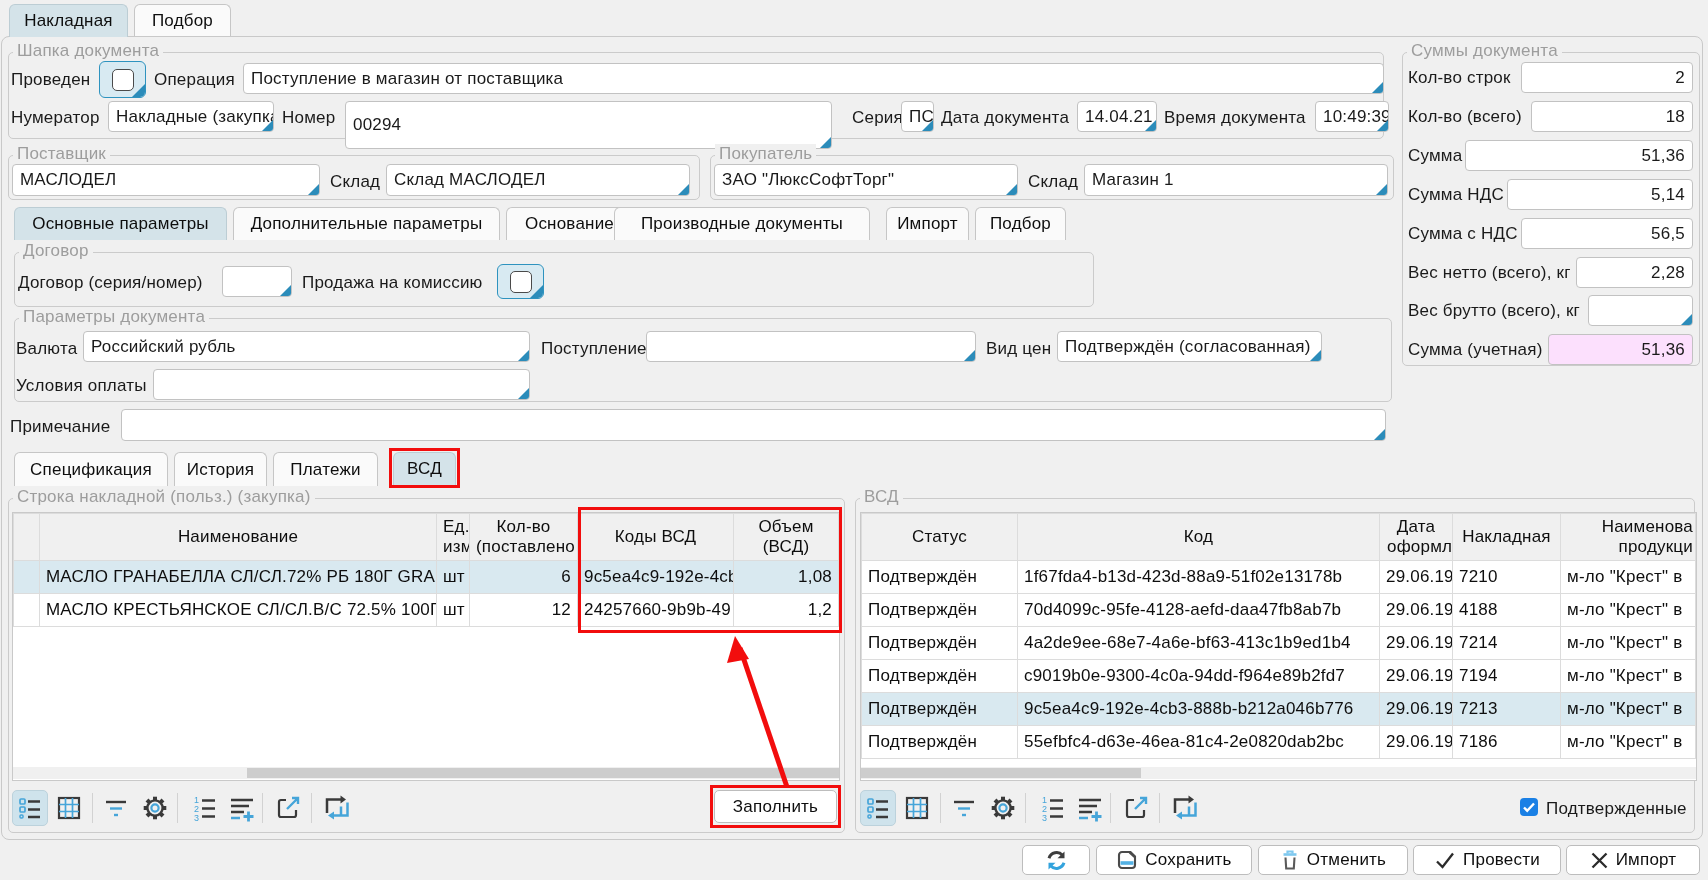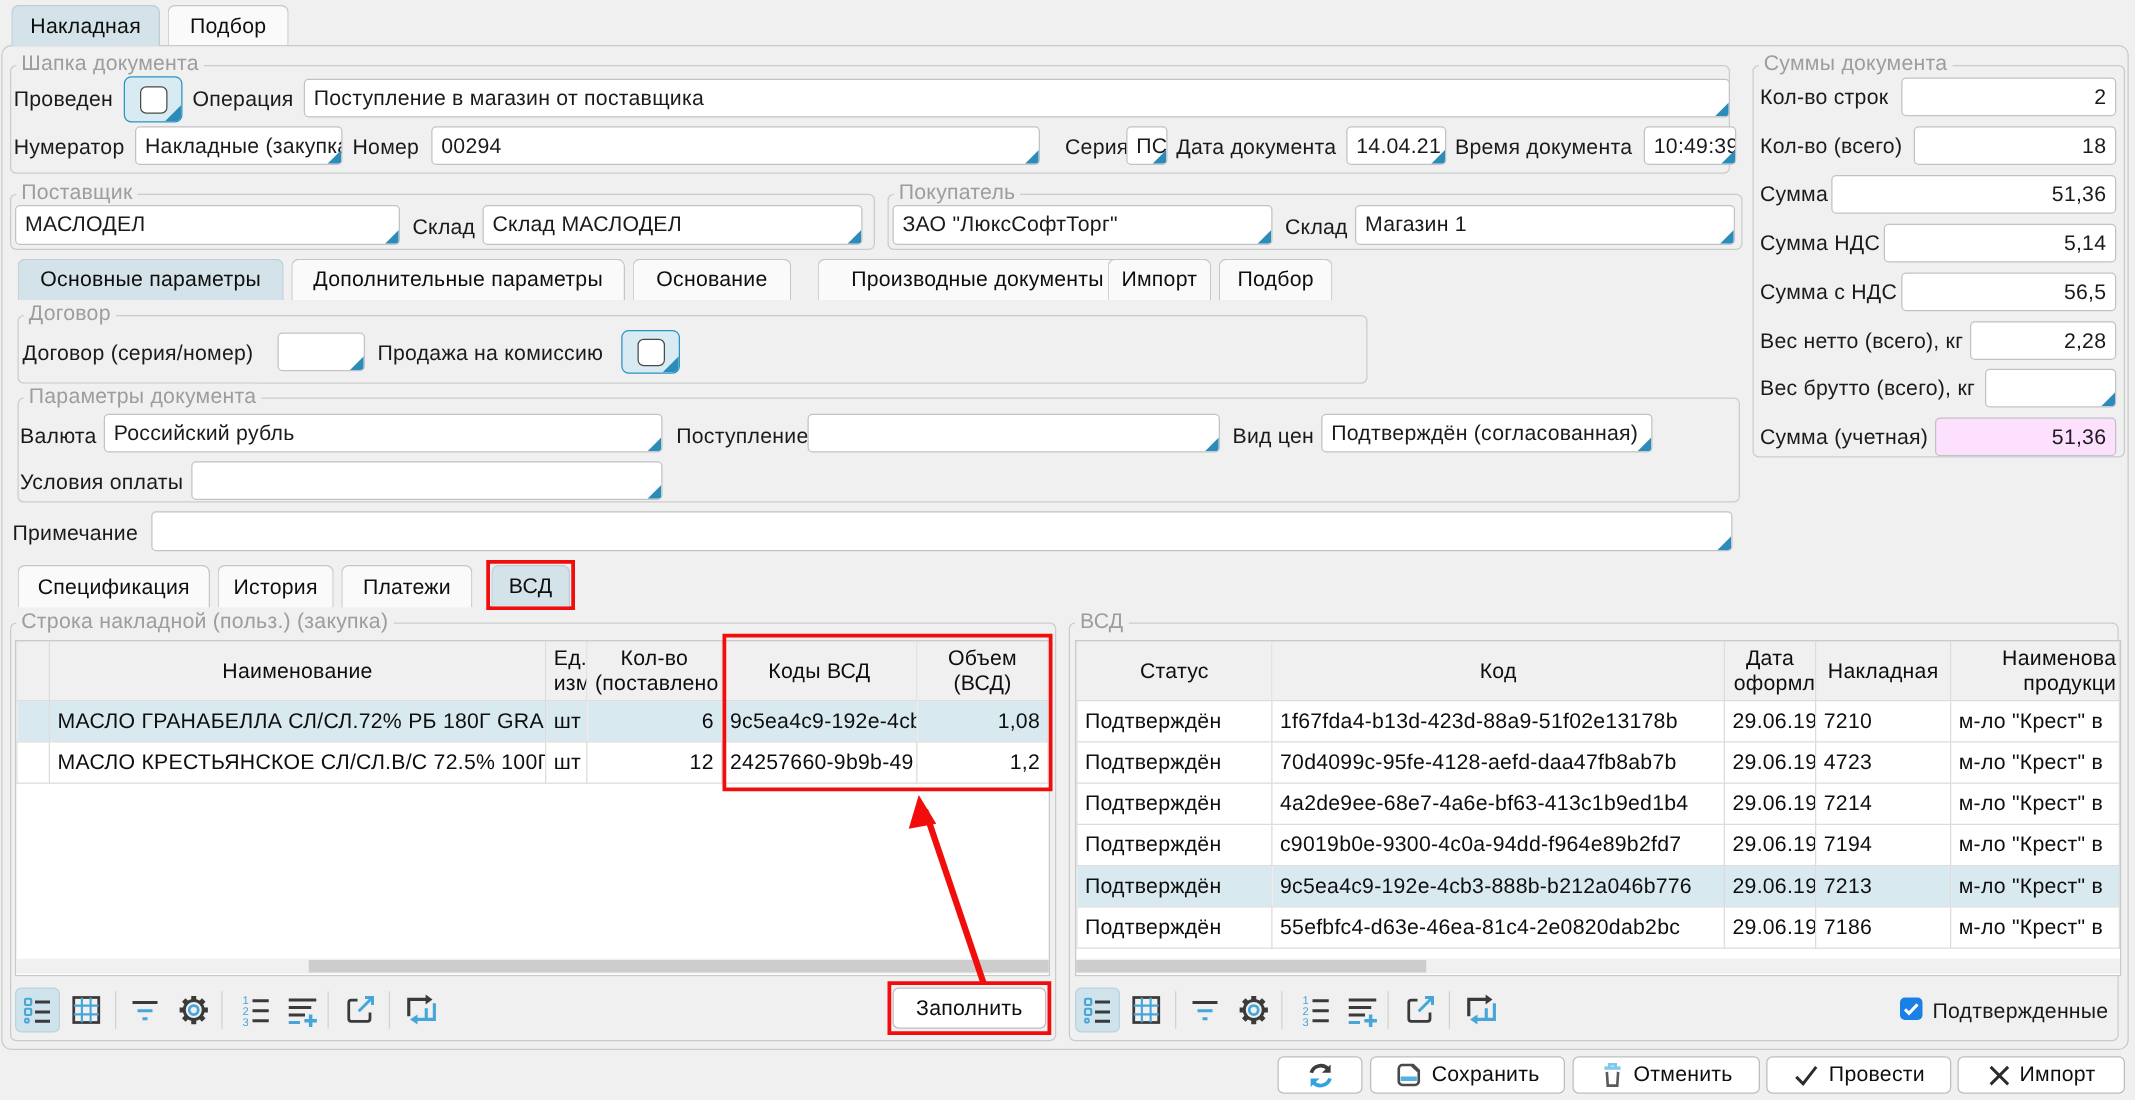--- a/index.html
+++ b/index.html
@@ -40,21 +40,21 @@
   </div>
 <div class="lbl" style="left:11px;top:70px;">Проведен</div>
 <div class="chkw" style="left:99px;top:61px;width:47px;height:37px;">
     <div class="bx"></div>
   </div>
 <div class="lbl" style="left:154px;top:70px;">Операция</div>
 <div class="field tri" style="left:243px;top:63px;width:1141px;height:31px;">Поступление в магазин от поставщика</div>
 <div class="lbl" style="left:11px;top:108px;">Нумератор</div>
 <div class="field tri" style="left:108px;top:101px;width:166px;height:31px;">Накладные (закупка)</div>
 <div class="lbl" style="left:282px;top:108px;">Номер</div>
-<div class="field tri" style="left:345px;top:101px;width:487px;height:31px;">00294</div>
+<div class="field tri" style="left:345px;top:101px;width:487px;height:48px;">00294</div>
 <div class="lbl" style="left:852px;top:108px;">Серия</div>
 <div class="field tri" style="left:901px;top:101px;width:33px;height:31px;">ПС</div>
 <div class="lbl" style="left:941px;top:108px;">Дата документа</div>
 <div class="field tri" style="left:1077px;top:101px;width:80px;height:31px;">14.04.21</div>
 <div class="lbl" style="left:1164px;top:108px;">Время документа</div>
 <div class="field tri" style="left:1315px;top:101px;width:74px;height:31px;">10:49:39</div>
 
 <div class="grp" style="left:8px;top:155px;width:692px;height:45px;">
     <div class="gl">Поставщик</div>
   </div>
@@ -64,21 +64,21 @@
 <div class="grp" style="left:710px;top:155px;width:684px;height:45px;">
     <div class="gl">Покупатель</div>
   </div>
 <div class="field tri" style="left:714px;top:164px;width:304px;height:32px;">ЗАО "ЛюксСофтТорг"</div>
 <div class="lbl" style="left:1028px;top:172px;">Склад</div>
 <div class="field tri" style="left:1084px;top:164px;width:304px;height:32px;">Магазин 1</div>
 
 <div class="tab sel" style="left:14px;top:207px;width:213px;height:33px;">Основные параметры</div>
 <div class="tab" style="left:233px;top:207px;width:267px;height:33px;">Дополнительные параметры</div>
 <div class="tab" style="left:506px;top:207px;width:127px;height:33px;">Основание</div>
-<div class="tab" style="left:614px;top:207px;width:256px;height:33px;margin-left:40px;">Производные документы</div>
+<div class="tab" style="left:614px;top:207px;width:256px;height:33px;">Производные документы</div>
 <div class="tab" style="left:886px;top:207px;width:83px;height:33px;">Импорт</div>
 <div class="tab" style="left:975px;top:207px;width:91px;height:33px;">Подбор</div>
 
 <div class="grp" style="left:14px;top:252px;width:1080px;height:55px;">
     <div class="gl">Договор</div>
   </div>
 <div class="lbl" style="left:18px;top:273px;">Договор (серия/номер)</div>
 <div class="field tri" style="left:222px;top:266px;width:70px;height:31px;"></div>
 <div class="lbl" style="left:302px;top:273px;">Продажа на комиссию</div>
 <div class="chkw" style="left:497px;top:264px;width:47px;height:35px;">
@@ -201,21 +201,21 @@
           <td>Подтверждён</td>
           <td>1f67fda4-b13d-423d-88a9-51f02e13178b</td>
           <td>29.06.19</td>
           <td>7210</td>
           <td>м-ло "Крест" в</td>
         </tr>
 <tr>
           <td>Подтверждён</td>
           <td>70d4099c-95fe-4128-aefd-daa47fb8ab7b</td>
           <td>29.06.19</td>
-          <td>4723</td>
+          <td>4188</td>
           <td>м-ло "Крест" в</td>
         </tr>
 <tr>
           <td>Подтверждён</td>
           <td>4a2de9ee-68e7-4a6e-bf63-413c1b9ed1b4</td>
           <td>29.06.19</td>
           <td>7214</td>
           <td>м-ло "Крест" в</td>
         </tr>
 <tr>

